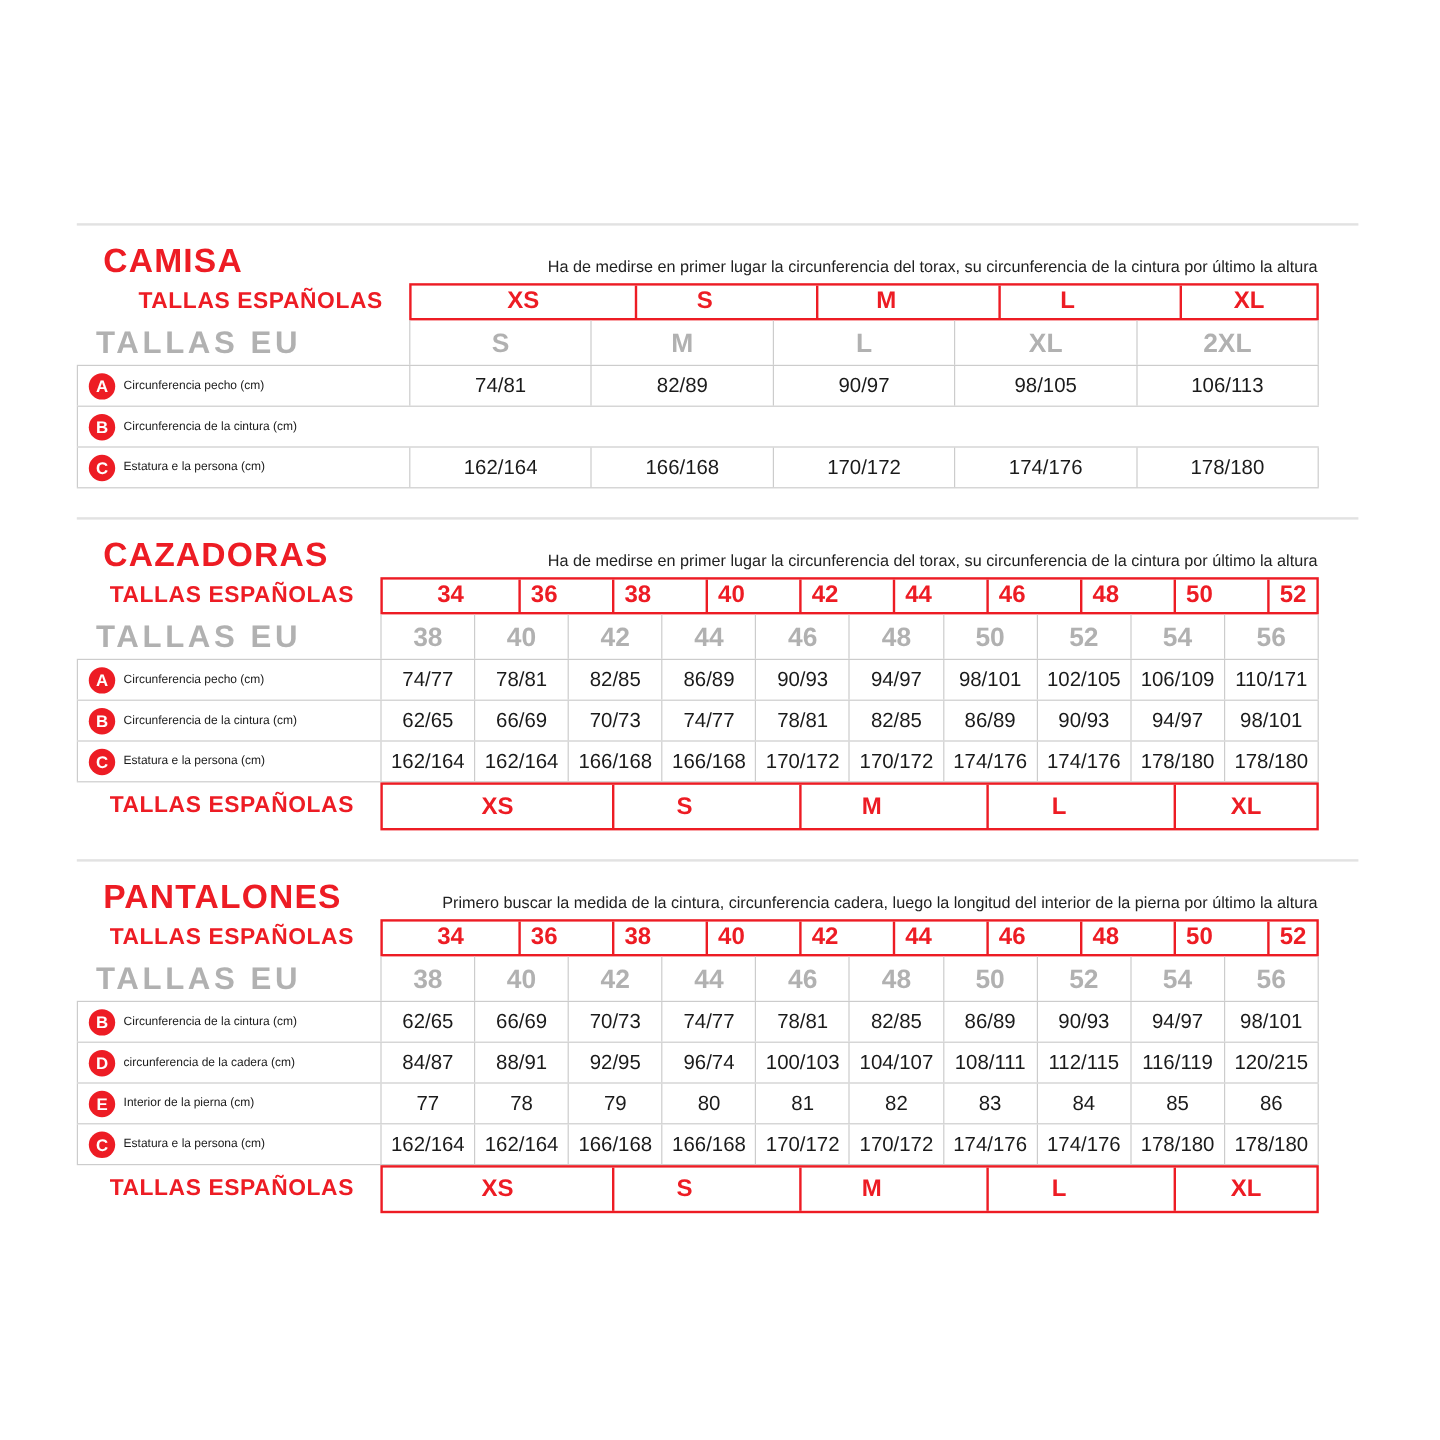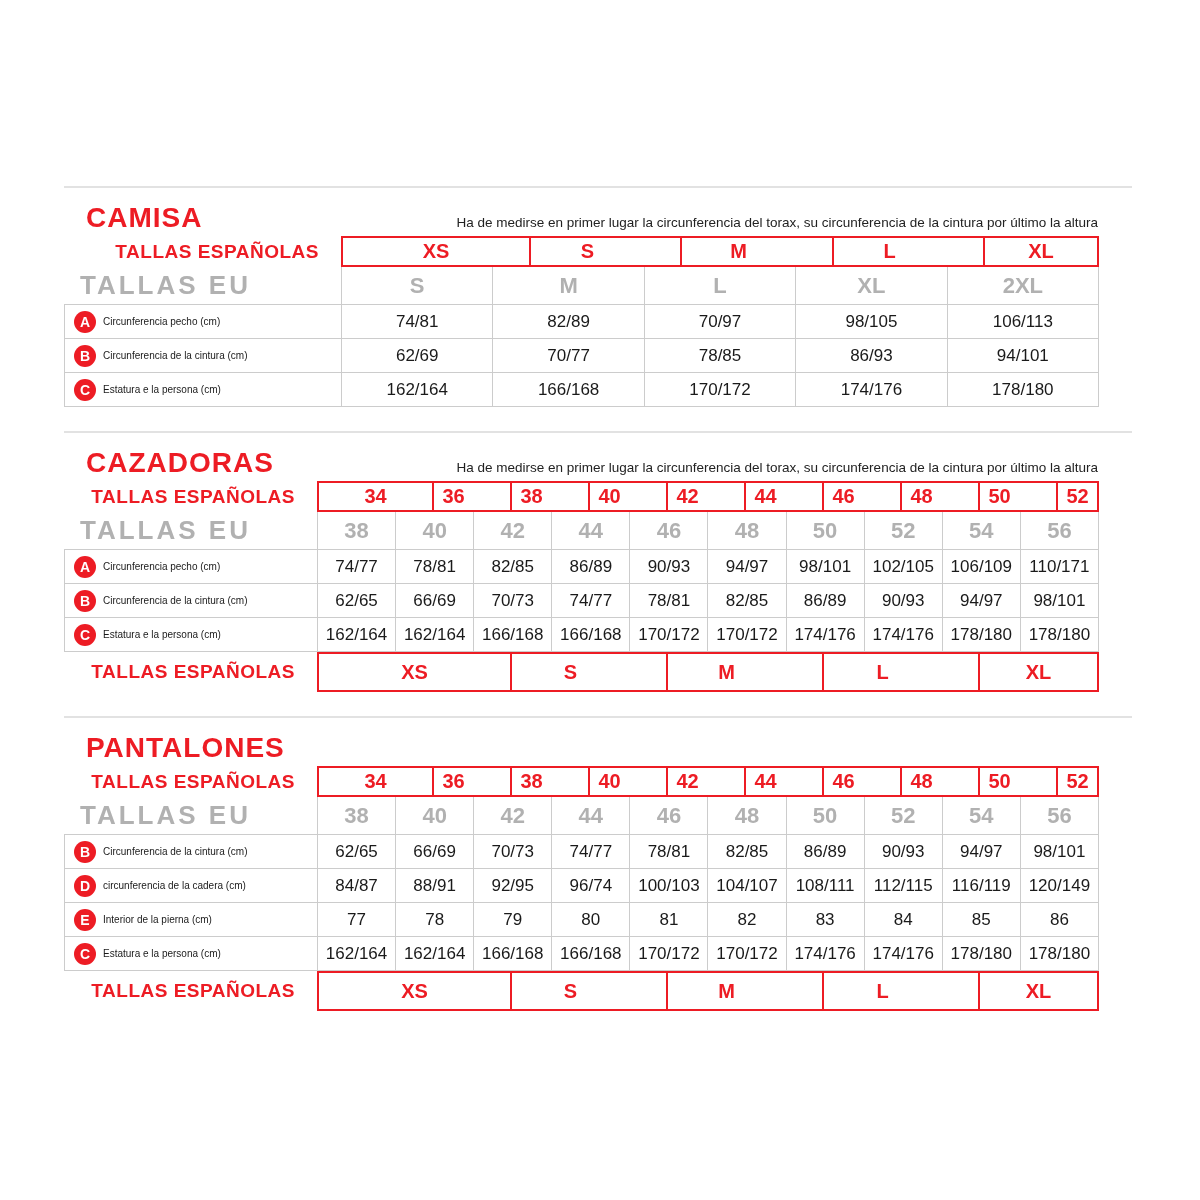--- a/index.html
+++ b/index.html
@@ -111,36 +111,29 @@
               </div>
             </div>
             <div class="row data-row">
               <div class="label-cell">
                 <span class="badge">A</span>
                 <span class="measure-label">Circunferencia pecho (cm)</span>
               </div>
               <div class="cells">
                 <div class="data-cell">74/81</div>
                 <div class="data-cell">82/89</div>
-                <div class="data-cell">70/97</div>
+                <div class="data-cell">90/97</div>
                 <div class="data-cell">98/105</div>
                 <div class="data-cell">106/113</div>
               </div>
             </div>
             <div class="row data-row">
               <div class="label-cell">
                 <span class="badge">B</span>
                 <span class="measure-label">Circunferencia de la cintura (cm)</span>
-              </div>
-              <div class="cells">
-                <div class="data-cell">62/69</div>
-                <div class="data-cell">70/77</div>
-                <div class="data-cell">78/85</div>
-                <div class="data-cell">86/93</div>
-                <div class="data-cell">94/101</div>
               </div>
             </div>
             <div class="row data-row last">
               <div class="label-cell">
                 <span class="badge">C</span>
                 <span class="measure-label">Estatura e la persona (cm)</span>
               </div>
               <div class="cells">
                 <div class="data-cell">162/164</div>
                 <div class="data-cell">166/168</div>
@@ -251,20 +244,21 @@
                 <div class="red-cell">L</div>
                 <div class="red-cell">XL</div>
               </div>
             </div>
           </div>
         </div>
         <div class="divider"></div>
         <div class="section cols10">
           <div class="section-head">
             <div class="section-title">PANTALONES</div>
+            <div class="section-desc">Primero buscar la medida de la cintura, circunferencia cadera, luego la longitud del interior de la pierna por último la altura</div>
           </div>
           <div class="size-table">
             <div class="row es-row">
               <div class="label-cell lbl-es">TALLAS ESPAÑOLAS</div>
               <div class="cells red-cells">
                 <div class="red-cell">34</div>
                 <div class="red-cell">36</div>
                 <div class="red-cell">38</div>
                 <div class="red-cell">40</div>
                 <div class="red-cell">42</div>
@@ -316,21 +310,21 @@
               <div class="cells">
                 <div class="data-cell">84/87</div>
                 <div class="data-cell">88/91</div>
                 <div class="data-cell">92/95</div>
                 <div class="data-cell">96/74</div>
                 <div class="data-cell">100/103</div>
                 <div class="data-cell">104/107</div>
                 <div class="data-cell">108/111</div>
                 <div class="data-cell">112/115</div>
                 <div class="data-cell">116/119</div>
-                <div class="data-cell">120/149</div>
+                <div class="data-cell">120/215</div>
               </div>
             </div>
             <div class="row data-row">
               <div class="label-cell">
                 <span class="badge">E</span>
                 <span class="measure-label">Interior de la pierna (cm)</span>
               </div>
               <div class="cells">
                 <div class="data-cell">77</div>
                 <div class="data-cell">78</div>

